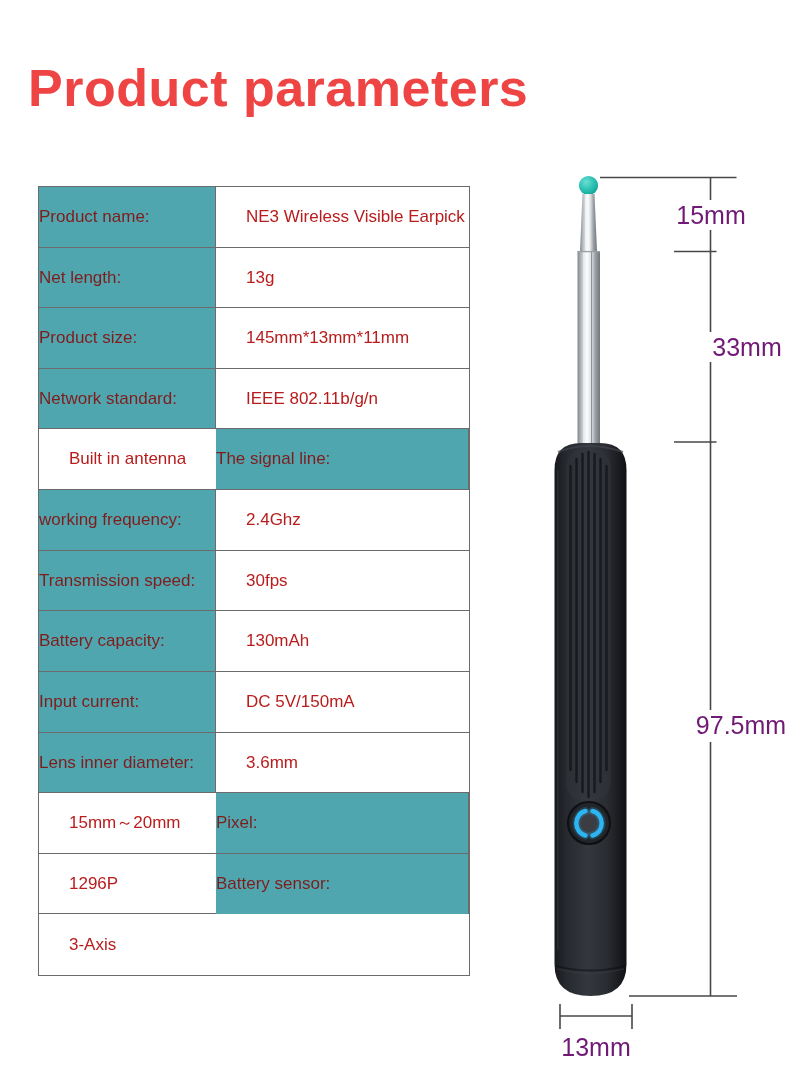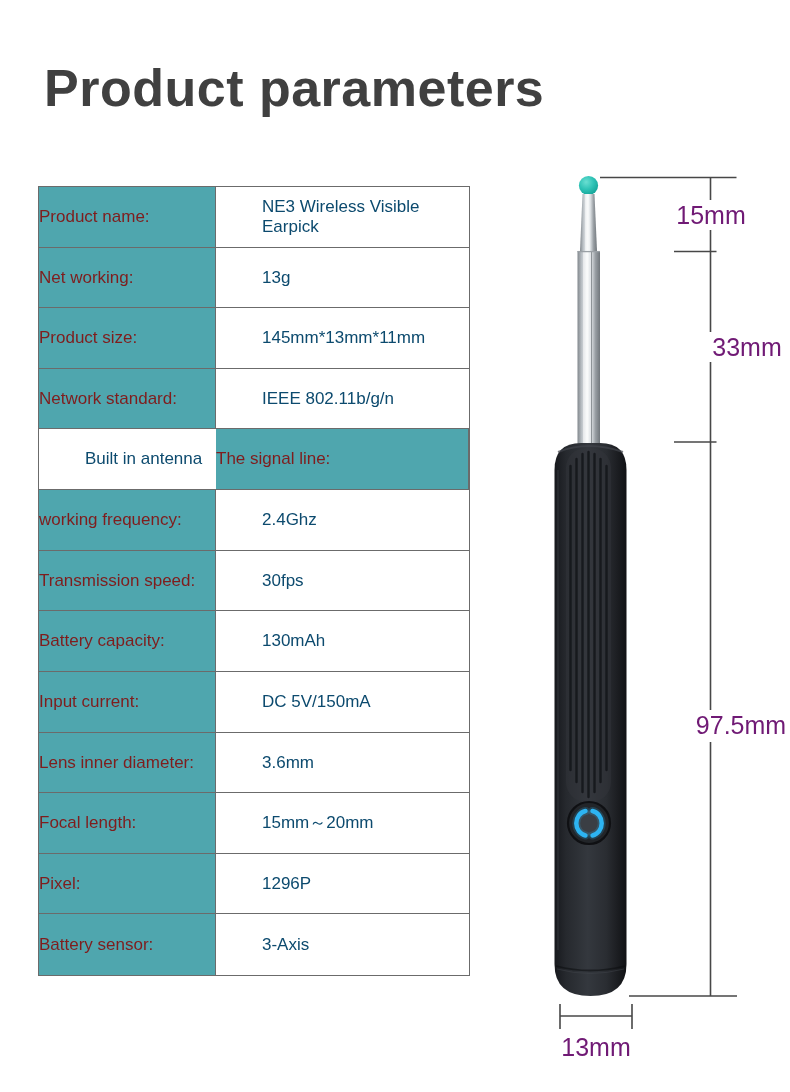--- a/index.html
+++ b/index.html
@@ -1,61 +1,61 @@
 <!DOCTYPE html>
 <html><head>
 <meta charset="utf-8">
 <style>
   html,body { margin:0; padding:0; background:#ffffff; }
   .stage {
     position:relative; width:790px; height:1092px; background:#ffffff;
     font-family:"Liberation Sans", sans-serif; overflow:hidden; margin:0 auto;
   }
   .page-title {
-    position:absolute; left:44px; top:58px; margin:0;
-    font-size:52px; font-weight:700; letter-spacing:0.5px; color:#404040;
+    position:absolute; left:28px; top:58px; margin:0;
+    font-size:52px; font-weight:700; letter-spacing:0.5px; color:#ef4444;
     white-space:nowrap;
   }
   
   .param-table {
     position:absolute; left:38px; top:186px; width:432px; height:790px;
     display:grid; grid-template-columns:177px 1fr; grid-auto-rows:1fr;
     border:1.5px solid #6b6b6b; box-sizing:border-box; background:#fff;
   }
   .cell {
     display:flex; align-items:center; box-sizing:border-box;
     font-size:17px; line-height:1.15;
     border-bottom:1.5px solid #6b6b6b;
   }
   .cell.label {
     background:#4fa6ae; color:#7f1d1d; 
     border-right:1.5px solid #6b6b6b;
   }
-  .cell.value { background:#ffffff; color:#0c4a6e; padding-left:46px; }
+  .cell.value { background:#ffffff; color:#b91c1c; padding-left:30px; }
   .cell.last { border-bottom:none; }
   
   .device-svg { position:absolute; left:0; top:0; }
   
   .dim-label {
     position:absolute; transform:translateX(-50%);
     font-size:25px; color:#701a75; white-space:nowrap;
   }
 </style>
 </head>
 <body>
 
 <div class="stage">
 
   <h1 class="page-title">Product parameters</h1>
 
   <div class="param-table">
     <div class="cell label">Product name:</div>
     <div class="cell value">NE3 Wireless Visible Earpick</div>
 
-    <div class="cell label">Net working:</div>
+    <div class="cell label">Net length:</div>
     <div class="cell value">13g</div>
 
     <div class="cell label">Product size:</div>
     <div class="cell value">145mm*13mm*11mm</div>
 
     <div class="cell label">Network standard:</div>
     <div class="cell value">IEEE 802.11b/g/n</div>
 
     <div class="cell value">Built in antenna</div>
     <div class="cell label">The signal line:</div>
@@ -68,21 +68,20 @@
 
     <div class="cell label">Battery capacity:</div>
     <div class="cell value">130mAh</div>
 
     <div class="cell label">Input current:</div>
     <div class="cell value">DC 5V/150mA</div>
 
     <div class="cell label">Lens inner diameter:</div>
     <div class="cell value">3.6mm</div>
 
-    <div class="cell label">Focal length:</div>
     <div class="cell value">15mm～20mm</div>
 
     <div class="cell label">Pixel:</div>
     <div class="cell value">1296P</div>
 
     <div class="cell label last">Battery sensor:</div>
     <div class="cell value last">3-Axis</div>
   </div>
 
   <svg class="device-svg" width="790" height="1092" viewBox="0 0 790 1092">

